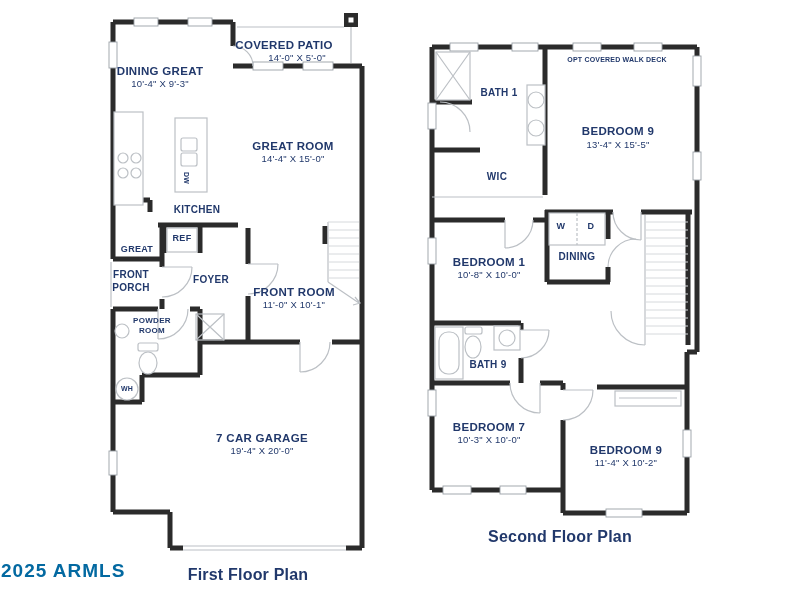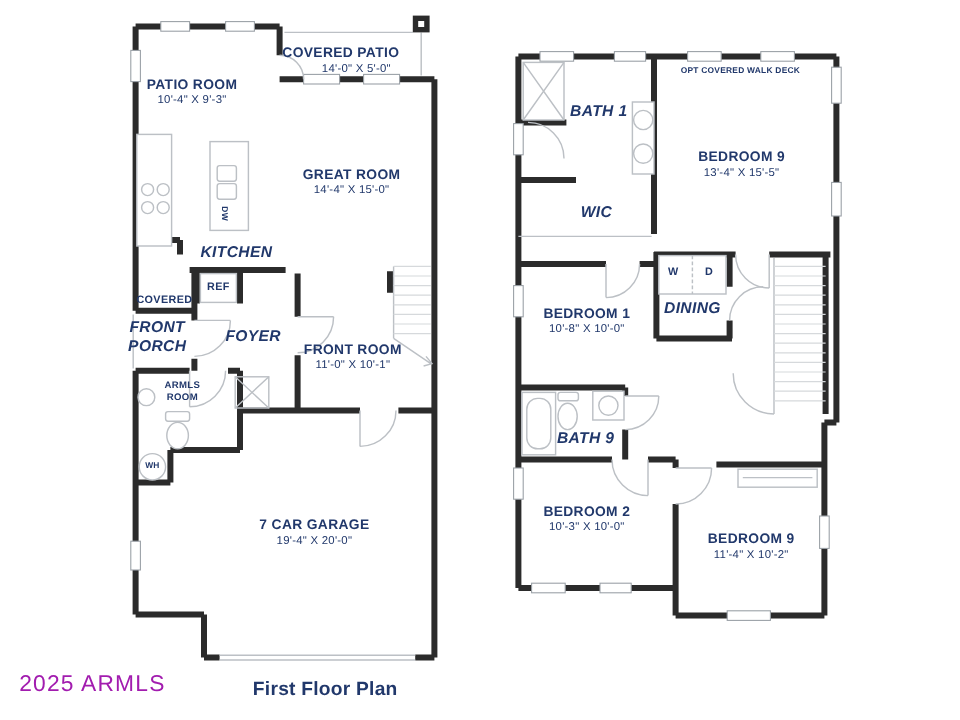--- a/index.html
+++ b/index.html
@@ -10,29 +10,29 @@
   .thin{stroke:#bcc0c5;stroke-width:1.2;fill:none;}
   .tread{stroke:#d6d9dc;stroke-width:1;fill:none;}
   .win{fill:#ffffff;stroke:#9aa0a6;stroke-width:0.9;}
   .fix{stroke:#bcc0c5;stroke-width:1.2;fill:#ffffff;}
   .post{fill:#2b2b2b;}
   .post-in{fill:#ffffff;}
   .lbl{position:absolute;transform:translate(-50%,-50%);color:#21386b;font-weight:bold;
        white-space:nowrap;text-align:center;letter-spacing:0.3px;line-height:1.25;}
   .room-name{font-size:11.5px;}
   .room-dims{font-weight:normal;font-size:9.5px;letter-spacing:0.2px;}
-  .mid{font-size:13px;font-style:italic;}
+  .mid{font-size:10px;}
   .small{font-size:9px;}
   .tiny{font-size:7px;letter-spacing:0.2px;}
   .wrap{white-space:normal;width:56px;}
   .wrap-sm{white-space:normal;width:52px;font-size:8px;}
   .rot{transform:translate(-50%,-50%) rotate(90deg);}
   .title{font-size:16px;letter-spacing:0.2px;}
-  .watermark{position:absolute;left:16px;top:560px;font-size:19px;color:#a21caf;
-             font-weight:normal;letter-spacing:1px;}
+  .watermark{position:absolute;left:1px;top:560px;font-size:19px;color:#0369a1;
+             font-weight:bold;letter-spacing:1px;}
 </style>
 </head>
 <body>
 
 <div class="canvas">
 
   <svg width="800" height="600" viewBox="0 0 800 600">
 
     <g>
 
@@ -193,50 +193,51 @@
         <circle class="fix" cx="507" cy="338" r="8"></circle>
       </g>
 
       <g>
         <rect class="thin" x="615" y="391" width="66" height="15"></rect>
         <path class="thin" d="M619 398 H677"></path>
       </g>
     </g>
   </svg>
 
-  <div class="lbl room-name" style="left:160px;top:71px">PATIO ROOM</div>
+  <div class="lbl room-name" style="left:160px;top:71px">DINING GREAT</div>
   <div class="lbl room-dims" style="left:160px;top:84px">10'-4" X 9'-3"</div>
   <div class="lbl room-name" style="left:284px;top:45px">COVERED PATIO</div>
   <div class="lbl room-dims" style="left:297px;top:58px">14'-0" X 5'-0"</div>
   <div class="lbl room-name" style="left:293px;top:146px">GREAT ROOM</div>
   <div class="lbl room-dims" style="left:293px;top:159px">14'-4" X 15'-0"</div>
   <div class="lbl mid" style="left:197px;top:210px">KITCHEN</div>
-  <div class="lbl small" style="left:137px;top:250px">COVERED</div>
+  <div class="lbl small" style="left:137px;top:250px">GREAT</div>
   <div class="lbl small" style="left:182px;top:239px">REF</div>
   <div class="lbl rot tiny" style="left:186px;top:178px">DW</div>
   <div class="lbl mid wrap" style="left:131px;top:281px">FRONT PORCH</div>
   <div class="lbl mid" style="left:211px;top:280px">FOYER</div>
   <div class="lbl room-name" style="left:294px;top:292px">FRONT ROOM</div>
   <div class="lbl room-dims" style="left:294px;top:305px">11'-0" X 10'-1"</div>
-  <div class="lbl wrap-sm" style="left:152px;top:326px">ARMLS ROOM</div>
+  <div class="lbl wrap-sm" style="left:152px;top:326px">POWDER ROOM</div>
   <div class="lbl tiny" style="left:127px;top:389px">WH</div>
   <div class="lbl room-name" style="left:262px;top:438px">7 CAR GARAGE</div>
   <div class="lbl room-dims" style="left:262px;top:451px">19'-4" X 20'-0"</div>
-  <div class="lbl title" style="left:271px;top:575px">First Floor Plan</div>
+  <div class="lbl title" style="left:248px;top:575px">First Floor Plan</div>
 
   <div class="lbl mid" style="left:499px;top:93px">BATH 1</div>
   <div class="lbl tiny" style="left:617px;top:60px">OPT COVERED WALK DECK</div>
   <div class="lbl room-name" style="left:618px;top:131px">BEDROOM 9</div>
   <div class="lbl room-dims" style="left:618px;top:145px">13'-4" X 15'-5"</div>
   <div class="lbl mid" style="left:497px;top:177px">WIC</div>
   <div class="lbl small" style="left:561px;top:227px">W</div>
   <div class="lbl small" style="left:591px;top:227px">D</div>
   <div class="lbl mid" style="left:577px;top:257px">DINING</div>
   <div class="lbl room-name" style="left:489px;top:262px">BEDROOM 1</div>
   <div class="lbl room-dims" style="left:489px;top:275px">10'-8" X 10'-0"</div>
   <div class="lbl mid" style="left:488px;top:365px">BATH 9</div>
-  <div class="lbl room-name" style="left:489px;top:427px">BEDROOM 2</div>
+  <div class="lbl room-name" style="left:489px;top:427px">BEDROOM 7</div>
   <div class="lbl room-dims" style="left:489px;top:440px">10'-3" X 10'-0"</div>
   <div class="lbl room-name" style="left:626px;top:450px">BEDROOM 9</div>
   <div class="lbl room-dims" style="left:626px;top:463px">11'-4" X 10'-2"</div>
+  <div class="lbl title" style="left:560px;top:537px">Second Floor Plan</div>
 
   <div class="watermark">2025 ARMLS</div>
 </div>
 
 </body></html>

